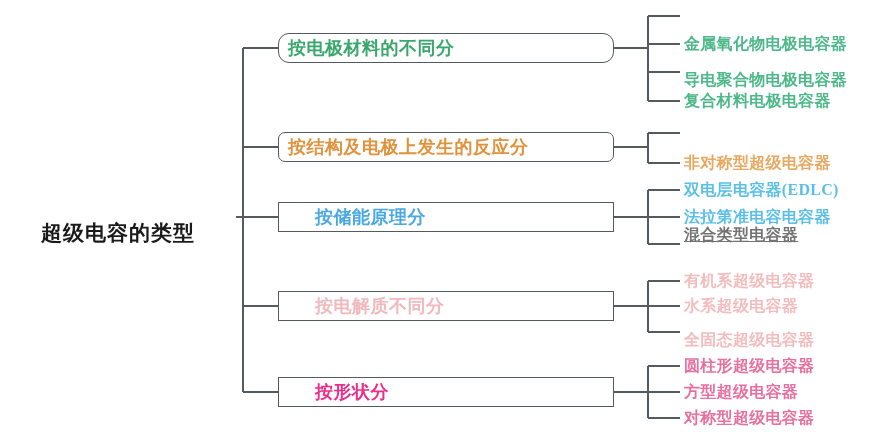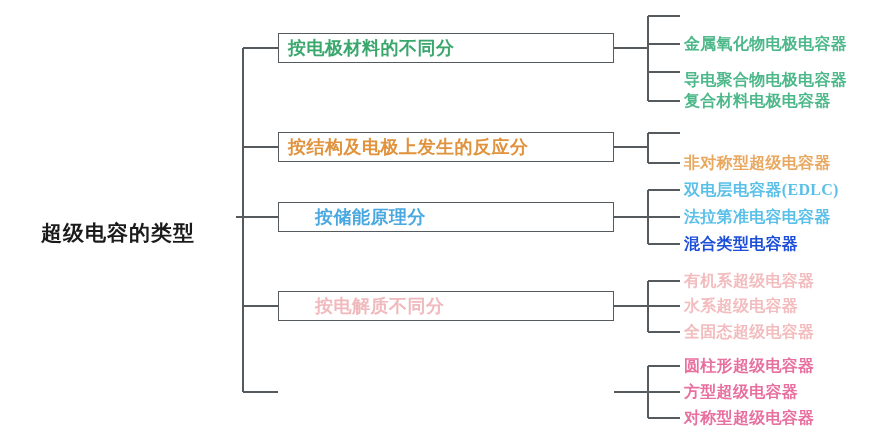--- a/index.html
+++ b/index.html
@@ -117,44 +117,47 @@
 
     <line x1="614" y1="392" x2="648" y2="392"></line>
     <line x1="648" y1="366" x2="648" y2="418"></line>
     <line x1="648" y1="366" x2="680" y2="366"></line>
     <line x1="648" y1="392" x2="680" y2="392"></line>
     <line x1="648" y1="418" x2="680" y2="418"></line>
   </svg>
 
   <div class="root-label">超级电容的类型</div>
 
-  <div class="branch-box flush" style="top:33px;">
+  <div class="branch-box flush" style="top:33px;border-radius:11px;">
     <span class="branch-label" style="color:#3aa76d;">按电极材料的不同分</span>
   </div>
-  <div class="branch-box flush" style="top:132px;">
+  <div class="branch-box flush" style="top:132px;border-radius:7px;">
     <span class="branch-label" style="color:#e0923c;">按结构及电极上发生的反应分</span>
   </div>
   <div class="branch-box indent" style="top:202px;">
     <span class="branch-label" style="color:#4aa8e0;">按储能原理分</span>
   </div>
   <div class="branch-box indent" style="top:291px;">
     <span class="branch-label" style="color:#f0b9bd;">按电解质不同分</span>
+  </div>
+  <div class="branch-box indent" style="top:377px;">
+    <span class="branch-label" style="color:#ec2d8a;">按形状分</span>
   </div>
 
   <div class="leaf-label" style="top:36px; color:#4db88a;">金属氧化物电极电容器</div>
   <div class="leaf-label" style="top:64px; color:#4db88a;margin-top:8px;">导电聚合物电极电容器</div>
   <div class="leaf-label" style="top:93px; color:#4db88a;">复合材料电极电容器</div>
 
   <div class="leaf-label" style="top:155px; color:#e8a860;">非对称型超级电容器</div>
 
   <div class="leaf-label" style="top:182px; color:#5bc0e8;">双电层电容器(EDLC)</div>
   <div class="leaf-label" style="top:209px; color:#5bc0e8;">法拉第准电容电容器</div>
-  <div class="leaf-label" style="top:236px; color:#1d4ed8;">混合类型电容器</div>
+  <div class="leaf-label" style="top:227px; color:#737373;text-decoration:underline;">混合类型电容器</div>
 
   <div class="leaf-label" style="top:273px; color:#f3bcbe;">有机系超级电容器</div>
   <div class="leaf-label" style="top:298px; color:#f3bcbe;">水系超级电容器</div>
-  <div class="leaf-label" style="top:324px; color:#f3bcbe;">全固态超级电容器</div>
+  <div class="leaf-label" style="top:332px; color:#f3bcbe;">全固态超级电容器</div>
 
   <div class="leaf-label" style="top:358px; color:#e8709f;">圆柱形超级电容器</div>
   <div class="leaf-label" style="top:384px; color:#e8709f;">方型超级电容器</div>
   <div class="leaf-label" style="top:410px; color:#e8709f;">对称型超级电容器</div>
 
 </div>
 
 </body></html>

